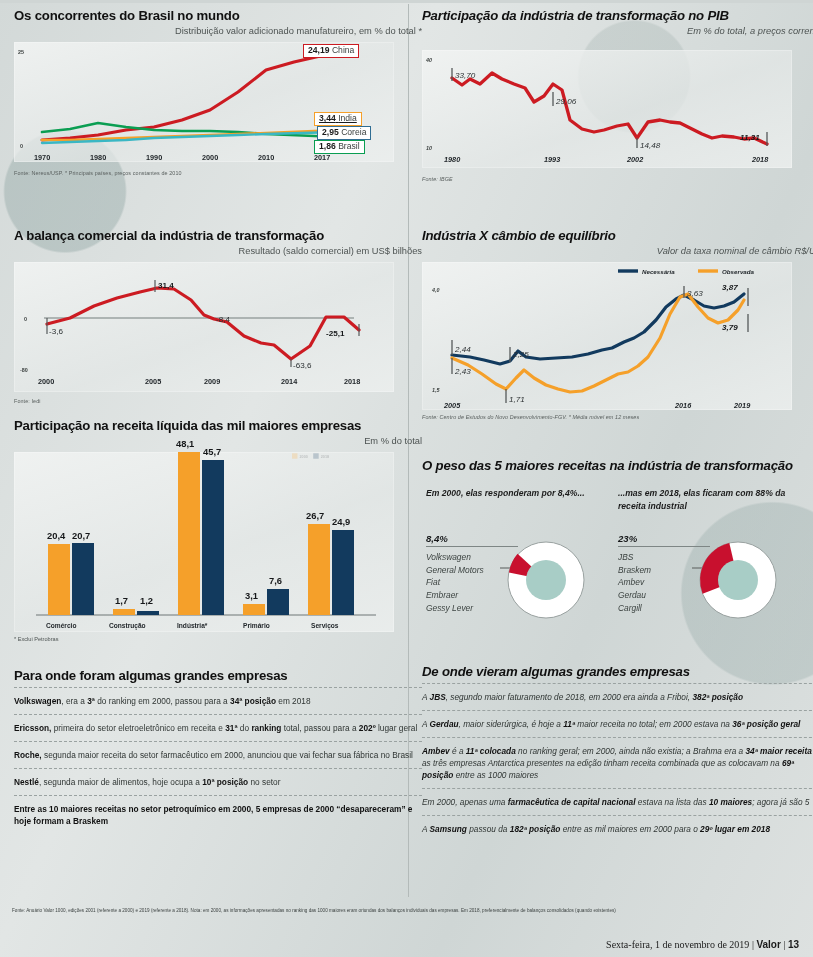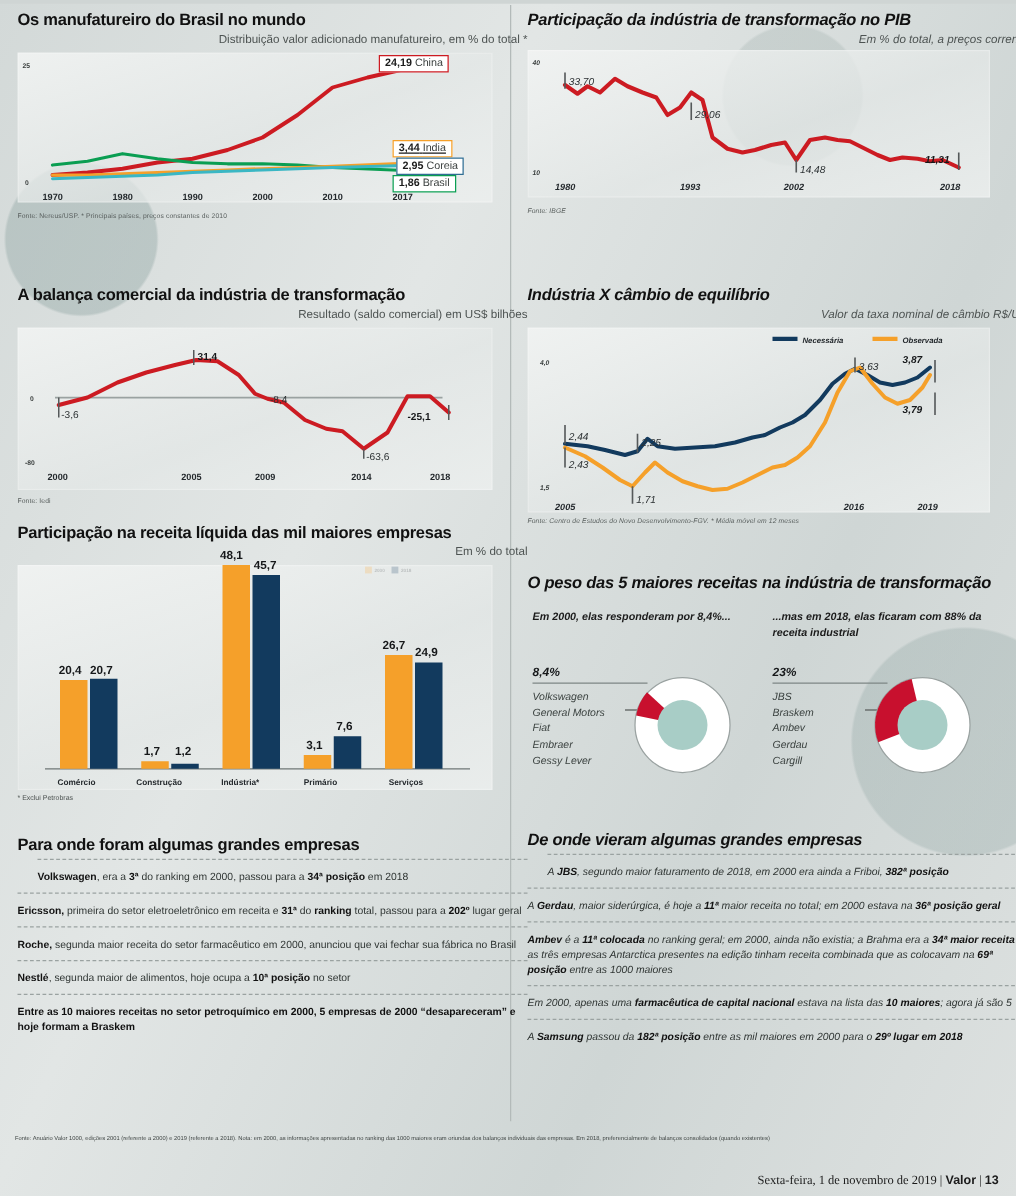--- a/index.html
+++ b/index.html
@@ -65,21 +65,21 @@
   .dpct{font-size:9.6px;font-weight:bold;color:#16181a;}
   .drule{height:1px;background:#7e8685;margin:2px 0 4px 0;}
 
   
   .tlist{margin-top:4px;}
   .titem{
     font-size:8.3px;line-height:1.45;color:#2f3533;
     padding:7px 0 7px 0;
     border-top:1px dashed #9aa2a1;
   }
-  .titem:first-child{border-top:1px dashed #9aa2a1;margin-left:16px;}
+  .titem:first-child{border-top:1px dashed #9aa2a1;}
   .titem b{color:#111;}
   .small-note{font-size:5.6px;color:#4d5352;}
 
   .footer-src{
     position:absolute;left:12px;top:908px;width:790px;
     font-size:4.6px;color:#3d4342;line-height:1.3;letter-spacing:.02px;
   }
   .footer-date{
     position:absolute;right:14px;top:939px;
     font-size:10px;color:#1b1b1b;font-family:"Liberation Serif",serif;
@@ -94,21 +94,21 @@
 <div class="bg-texture"></div>
 
 <div class="page">
 
   <div class="topbar"></div>
   <div class="vdiv"></div>
 
   <div class="col-left">
 
     <div class="panel" style="position:absolute;top:8px;left:0;width:408px;">
-      <h2 class="ttl">Os manufatureiro do Brasil no mundo</h2>
+      <h2 class="ttl">Os concorrentes do Brasil no mundo</h2>
       <div class="sub">Distribuição valor adicionado manufatureiro, em % do total *</div>
       <div class="plot" style="margin-top:6px;width:380px;height:120px;">
         <svg width="380" height="120" viewBox="0 0 380 120">
           <text class="axlab-small" x="4" y="12">25</text>
           <text class="axlab-small" x="6" y="106">0</text>
 
           <polyline fill="none" stroke="#cc1b22" stroke-width="3.1" stroke-linejoin="round" stroke-linecap="round" points="28,98 56,96 84,93 112,88 140,85 168,78 196,68 224,50 252,28 280,20 324,10"></polyline>
 
           <polyline fill="none" stroke="#0a9e52" stroke-width="2.6" stroke-linejoin="round" stroke-linecap="round" points="28,90 56,87 84,81 112,85 140,88 168,89 196,89 224,90 252,92 324,95"></polyline>
 
@@ -233,21 +233,21 @@
         <div class="titem"><b>Entre as 10 maiores receitas no setor petroquímico em 2000, 5 empresas de 2000 “desapareceram” e hoje formam a Braskem</b></div>
       </div>
     </div>
   </div>
 
   <div class="col-right">
 
     <div class="panel" style="position:absolute;top:8px;left:0;width:405px;">
       <h2 class="ttl">Participação da indústria de transformação no PIB</h2>
       <div class="sub">Em % do total, a preços correntes</div>
-      <div class="plot" style="margin-top:4px;width:370px;height:118px;">
+      <div class="plot" style="margin-top:14px;width:370px;height:118px;">
         <svg width="370" height="118" viewBox="0 0 370 118">
           <text class="axlab-small" x="4" y="12">40</text>
           <text class="axlab-small" x="4" y="100">10</text>
           <polyline fill="none" stroke="#cc1b22" stroke-width="3.3" stroke-linejoin="round" stroke-linecap="round" points="30,28 40,35 48,29 58,34 70,23 80,29 92,34 103,38 112,52 122,46 131,34 140,40 148,70 160,79 172,82 182,80 195,76 206,74 215,88 226,72 238,70 248,72 258,73 268,78 280,84 290,88 300,86 312,87 322,89 332,88 345,94"></polyline>
           <g>
             <line x1="30" y1="18" x2="30" y2="31" stroke="#55595a" stroke-width="1.3"></line>
             <text class="vallab-thin" x="33" y="28">33,70</text>
             <line x1="131" y1="42" x2="131" y2="56" stroke="#55595a" stroke-width="1.3"></line>
             <text class="vallab-thin" x="134" y="54">29,06</text>
             <line x1="215" y1="88" x2="215" y2="98" stroke="#55595a" stroke-width="1.3"></line>

